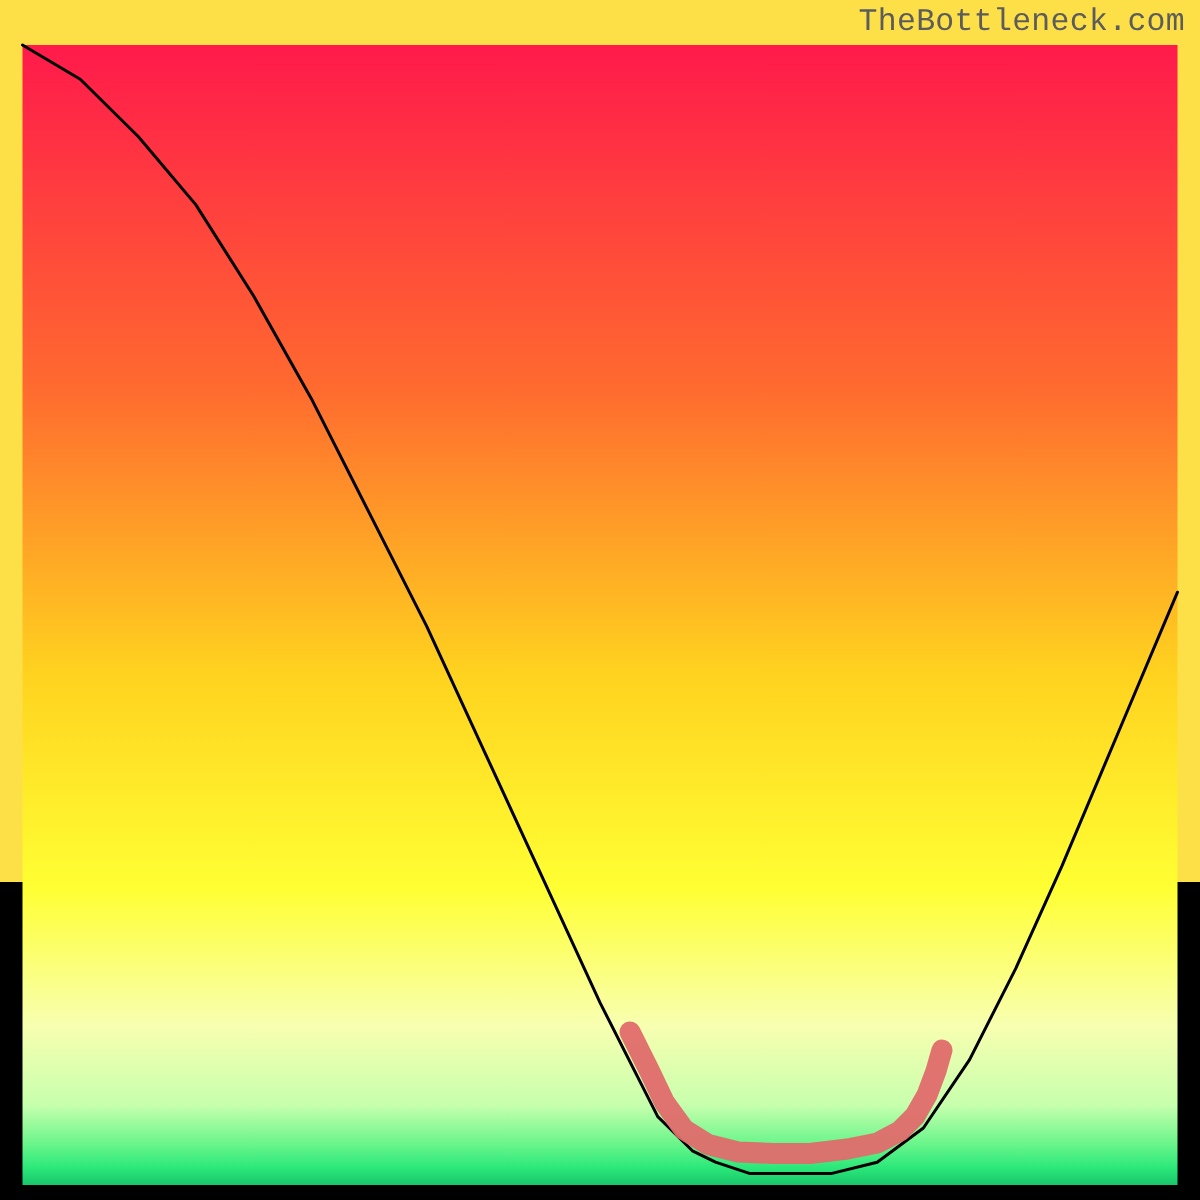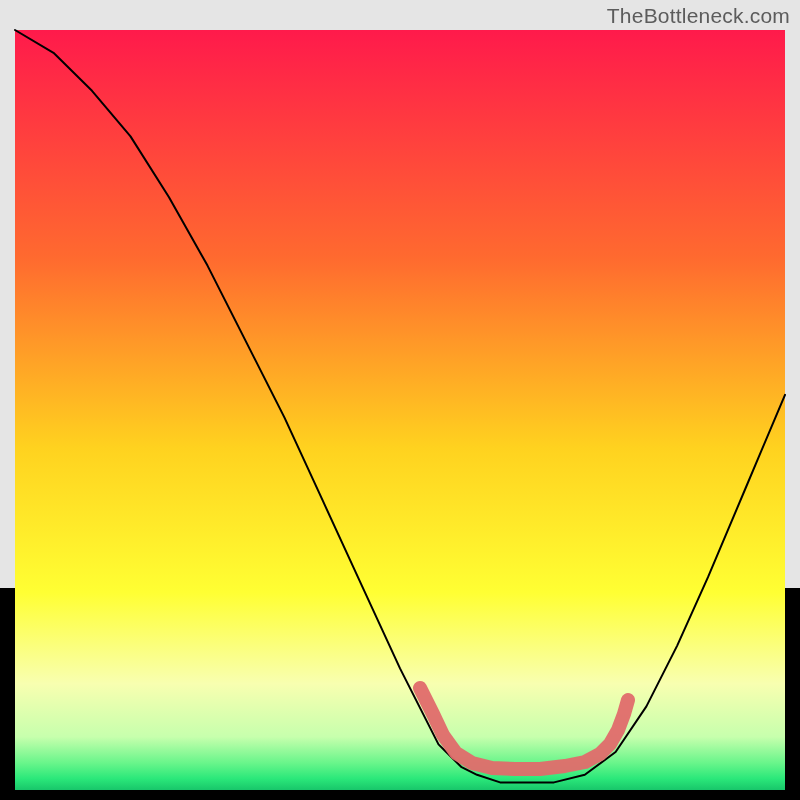--- a/index.html
+++ b/index.html
@@ -8,21 +8,22 @@
     width: 800px;
     height: 800px;
     background: #000;
     overflow: hidden;
     font-family: Arial, Helvetica, sans-serif;
   }
   .stage {
     position: relative;
     width: 800px;
     height: 588px;
-    background: #e5e5e5;
+    background: #fde047;
+    font-family: Liberation Mono, monospace;
   }
   .watermark {
     position: absolute;
     top: 4px;
     right: 10px;
     color: #5c5c5c;
     font-size: 21px;
     font-weight: 500;
     letter-spacing: 0.2px;
     z-index: 4;

